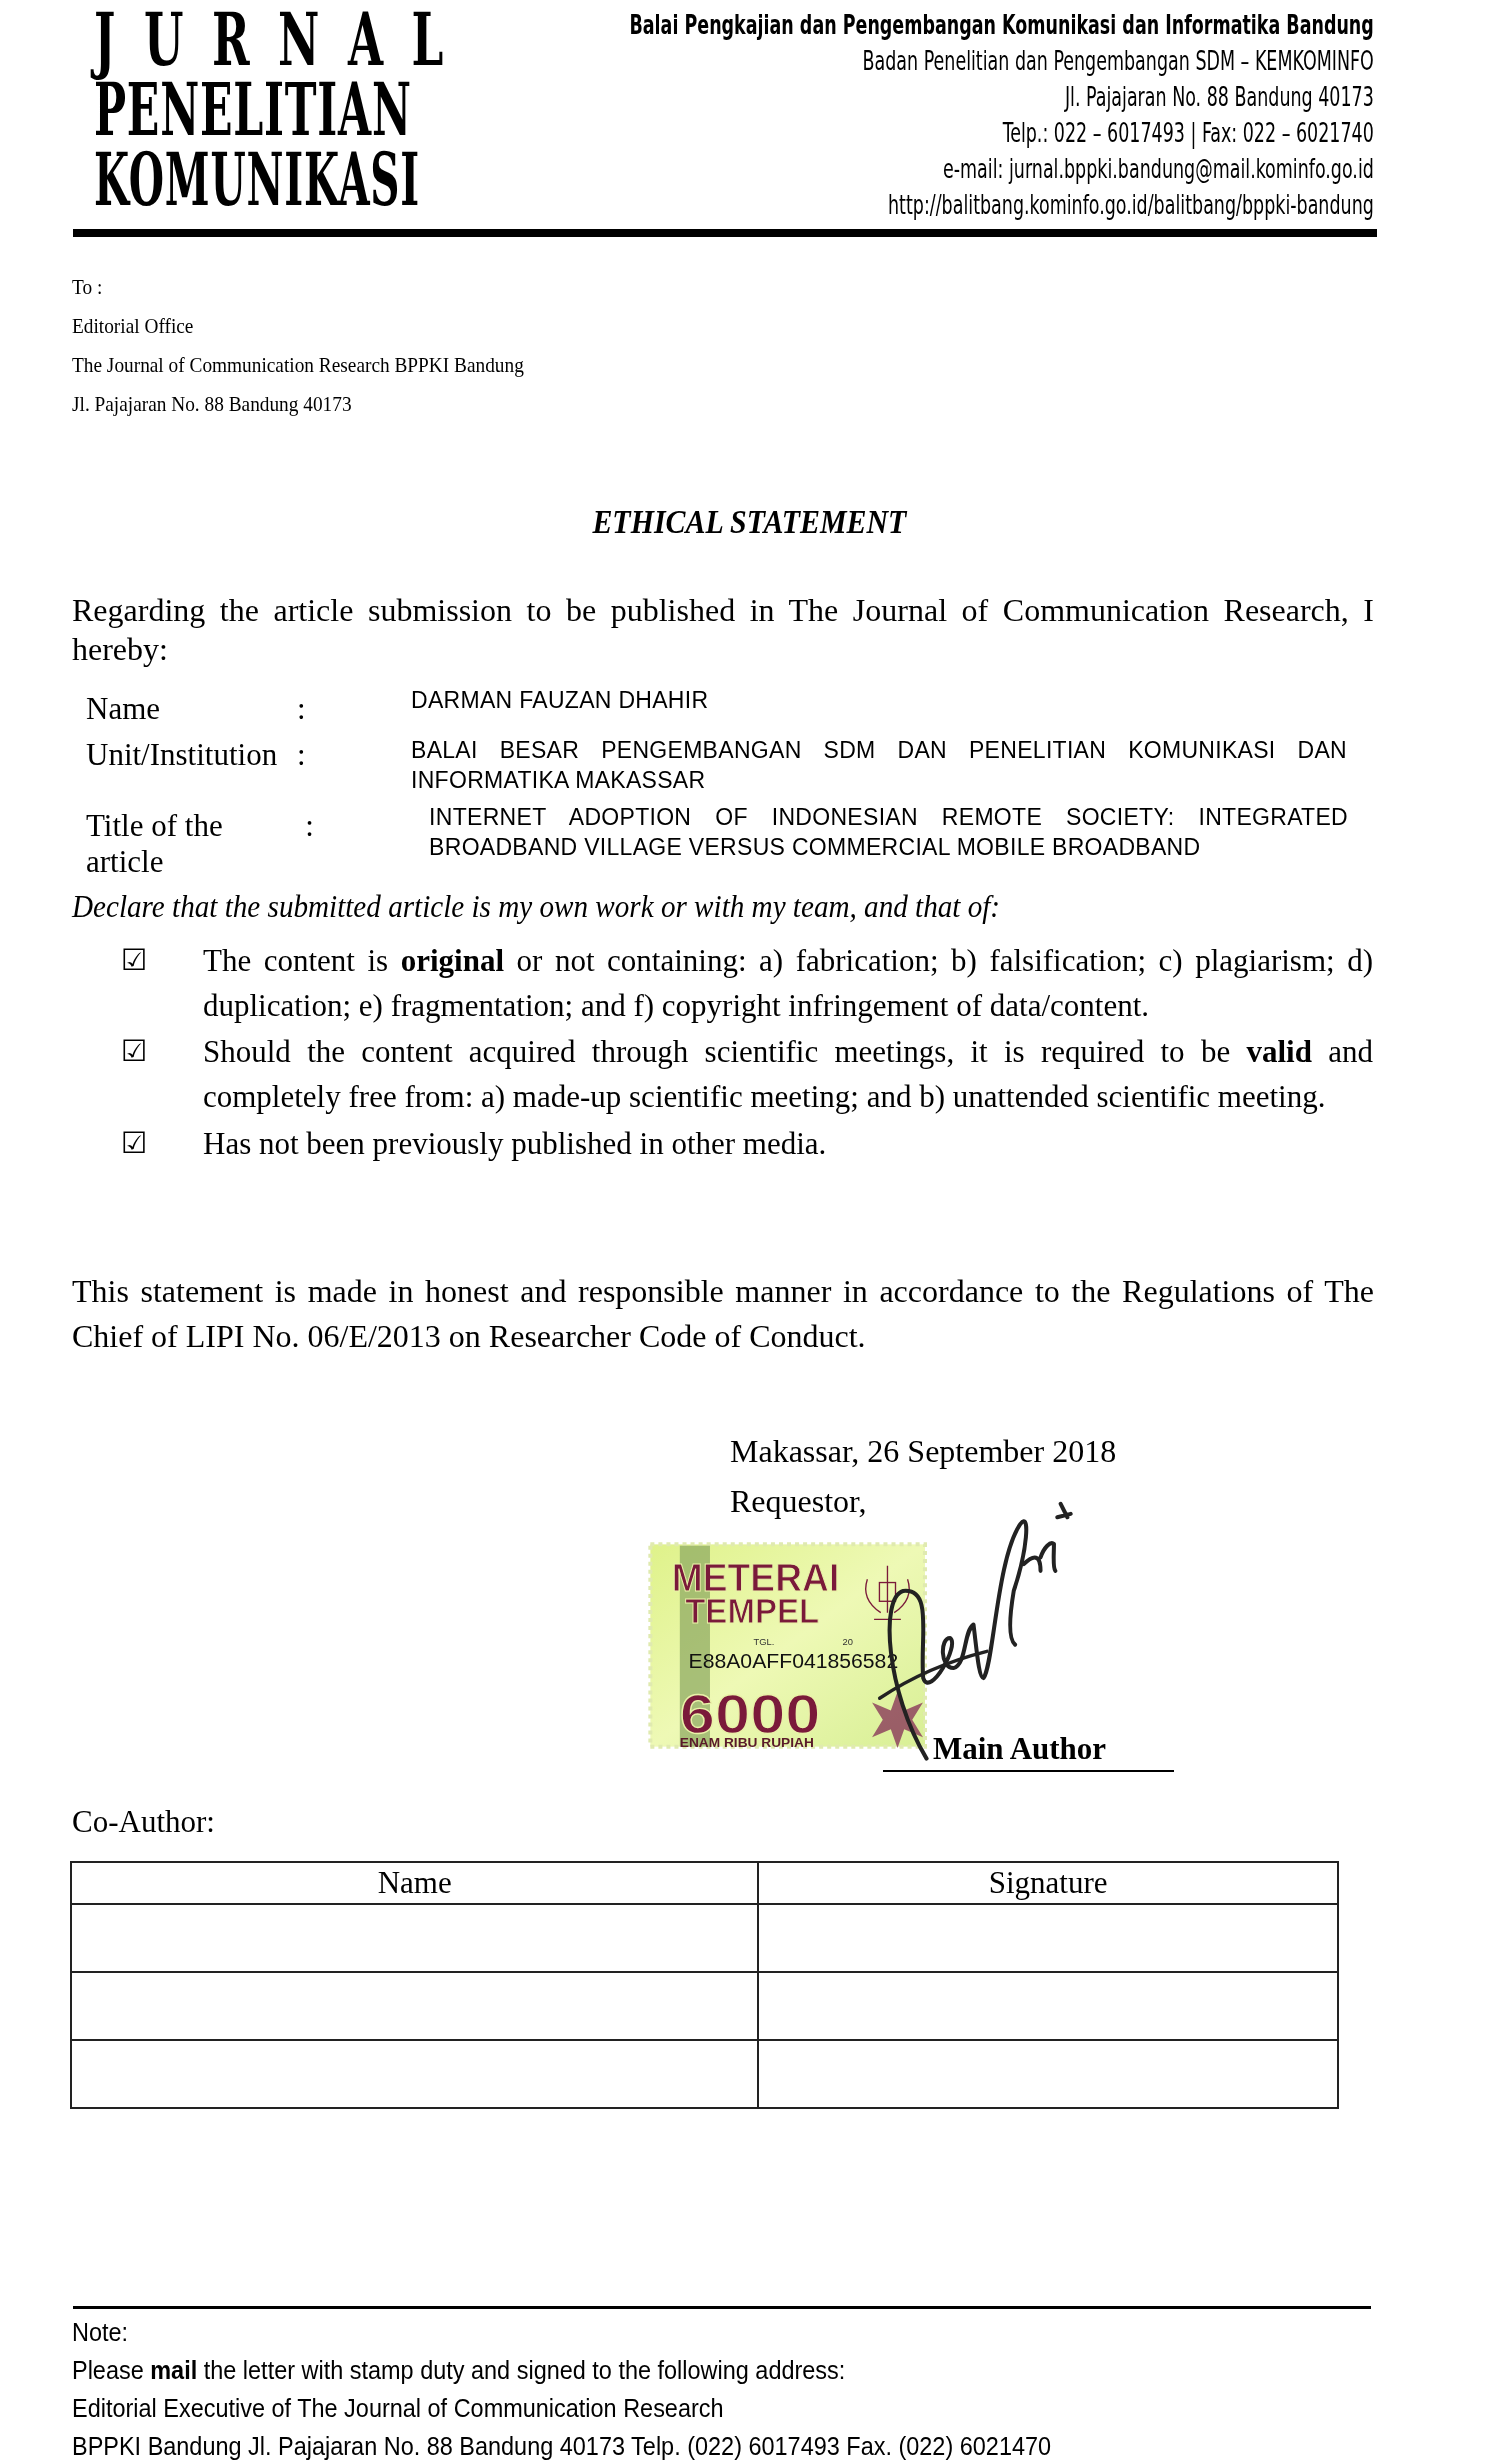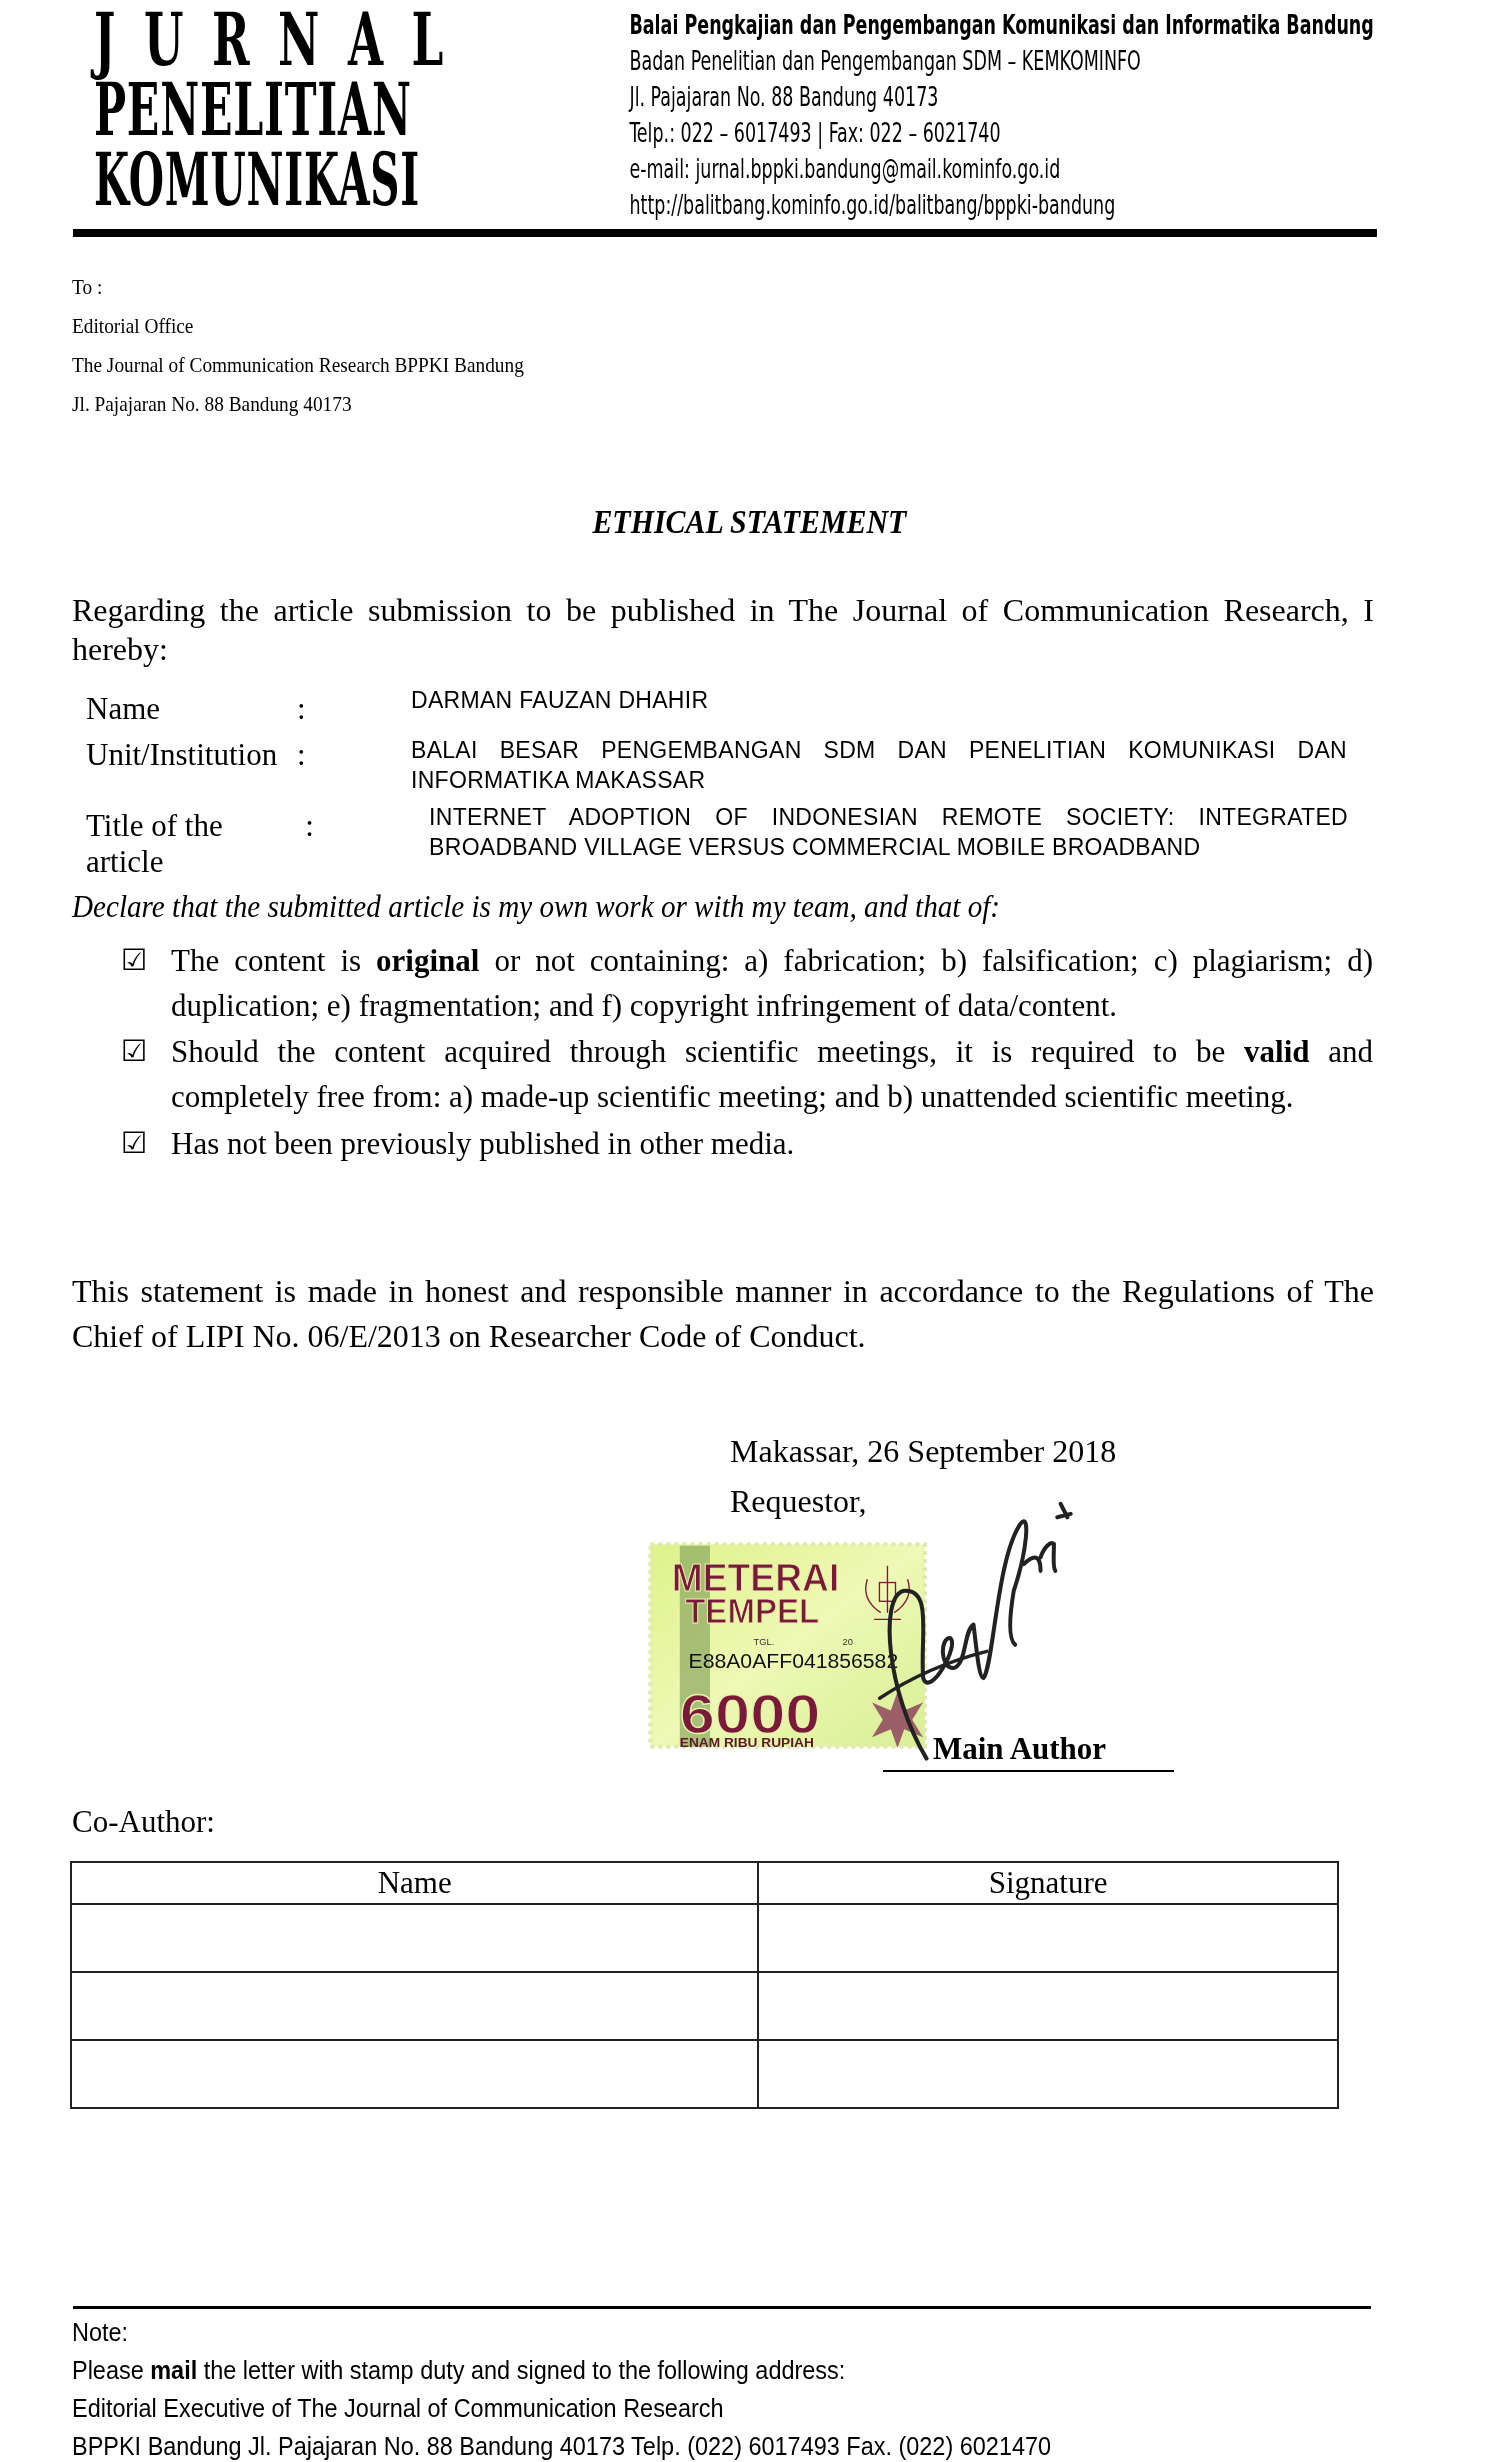--- a/index.html
+++ b/index.html
@@ -14,21 +14,21 @@
     font-family: "DejaVu Serif", "Liberation Serif", serif;
     font-weight: bold; color: #000;
     line-height: 70px;
   }
   .mast-line { display: block; font-size: 73px; white-space: nowrap; transform-origin: left top; }
   .mast-line.l1 { letter-spacing: 46px; transform: scaleX(0.62); }
   .mast-line.l2 { letter-spacing: 1.3px; transform: scaleX(0.585); }
   .mast-line.l3 { letter-spacing: 1.3px; transform: scaleX(0.555); }
 
   .inst-block {
-    right: 125px; top: 6.7px; 
+    right: 125px; top: 6.7px; text-align: right;
     font-family: "DejaVu Sans Condensed", "Liberation Sans Narrow", "Liberation Sans", sans-serif;
   }
   .inst-line { display: block; font-size: 27px; line-height: 36px; white-space: nowrap; transform: scaleX(0.72); transform-origin: right center; }
   .inst-line.bold { font-weight: bold; }
 
   .rule-top { left: 73px; top: 229px; width: 1304px; height: 8px; background: #000; }
 
   
   .addr { left: 72px; top: 268px; font-size: 21px; line-height: 39px; }
   .addr span { display: block; white-space: nowrap; transform: scaleX(0.92); transform-origin: left center; }
@@ -47,21 +47,21 @@
   .info-label { width: 211px; font-size: 31px; }
   .info-colon { width: 114px; font-size: 31px; }
   .info-value { width: 936px; font-size: 23px; line-height: 29.5px; text-align: justify; letter-spacing: 0.3px; }
 
   .declare { left: 72px; top: 887px; font-size: 31px; line-height: 39px; white-space: nowrap; font-style: italic; }
   .declare span { display:inline-block; transform: scaleX(0.94); transform-origin: left center; }
 
   .checklist { left: 121px; top: 938px; width: 1252px; }
   .check-item { display: flex; margin-bottom: 0; }
   .check-box { width: 50px; flex: none; font-size: 29.5px; line-height: 45px; font-family: "DejaVu Sans", sans-serif; }
-  .check-text { flex: 1; font-size: 31px; line-height: 45px; text-align: justify; }
+  .check-text { flex: 1; font-size: 31px; line-height: 45px; text-align: justify; margin-left: 32px; }
 
   .closing { left: 72px; top: 1269px; width: 1302px; font-size: 32px; line-height: 45px; text-align: justify; }
 
   .sig-place { left: 730px; top: 1426px; font-size: 32px; line-height: 50px; }
 
   
   .stamp { left: 646px; top: 1539px; width: 284px; height: 213px; }
 
   .signature { left: 839px; top: 1477px; width: 269px; height: 295px; }
 

